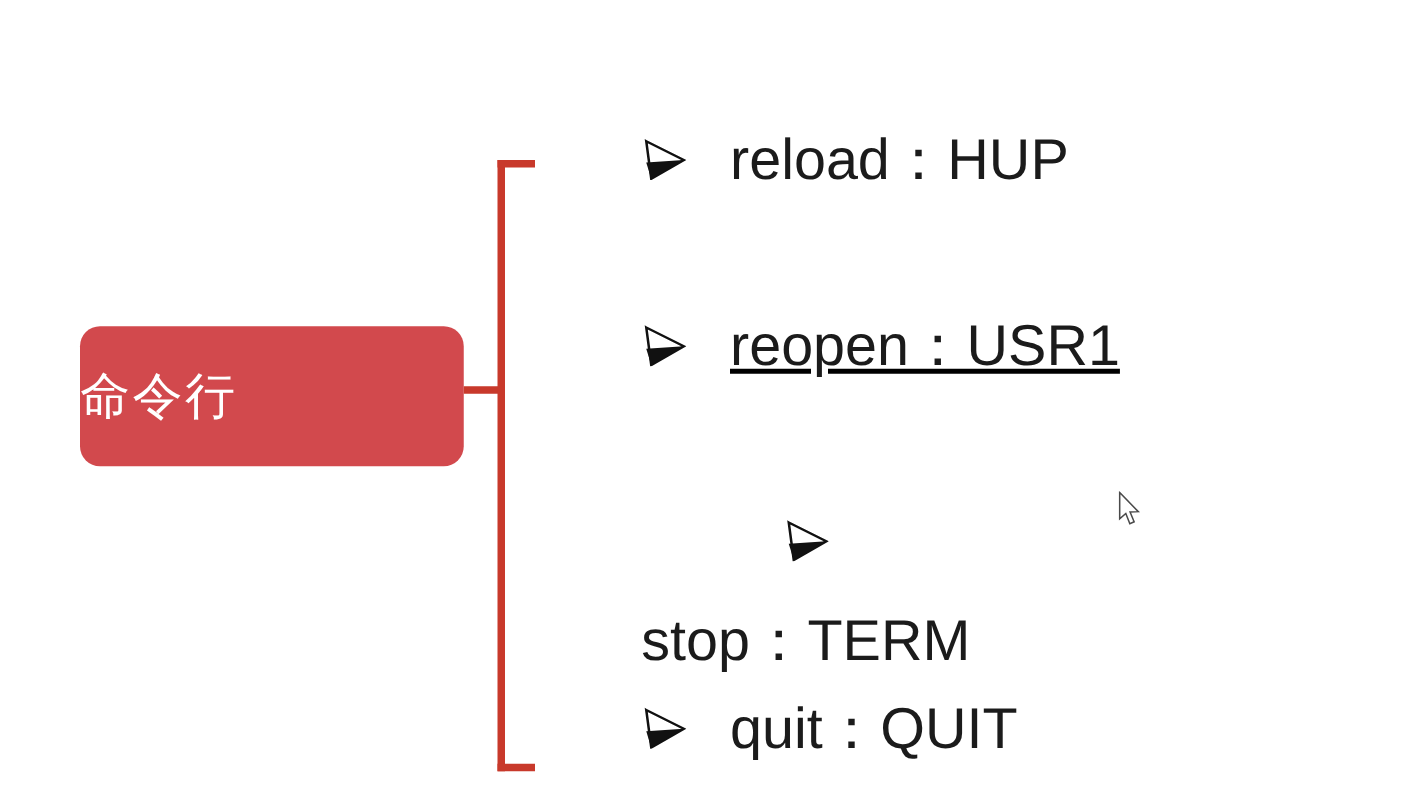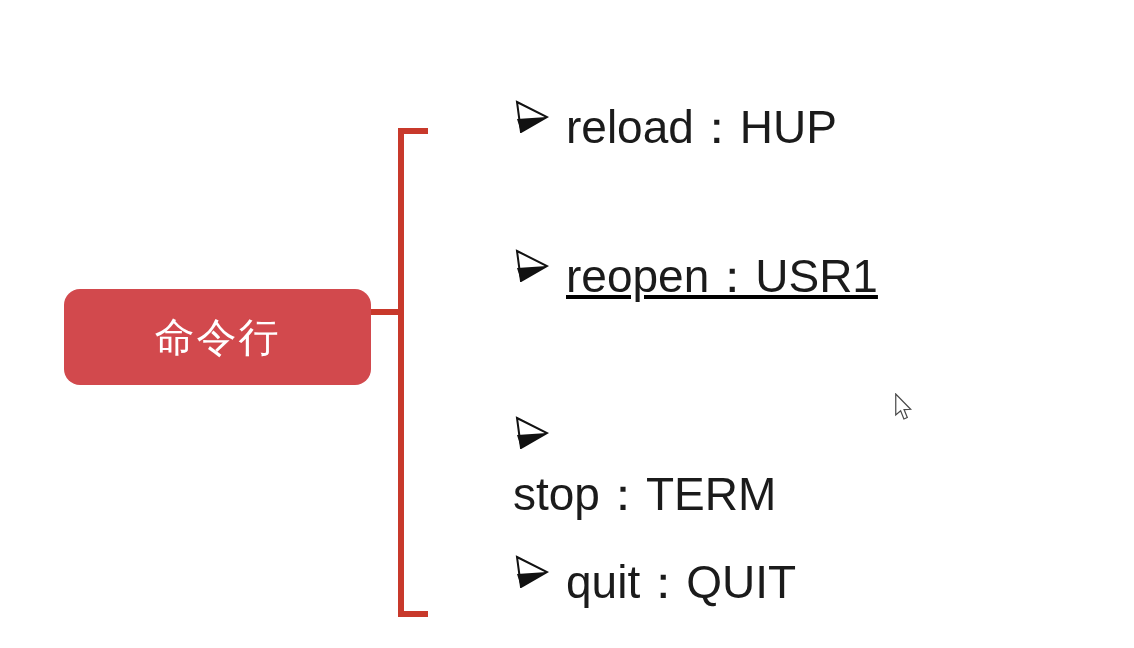--- a/index.html
+++ b/index.html
@@ -14,27 +14,26 @@
     height: 648px;
     background: #ffffff;
     overflow: hidden;
   }
   
   .topic-box {
     position: absolute;
     left: 64px;
     top: 261px;
     width: 307px;
-    height: 96px;
+    height: 112px;
     background: #d2494d;
     border-radius: 16px;
     display: flex;
     align-items: center;
-    justify-content: center;
-    margin-top: 28px;
+    justify-content: flex-start;
   }
   .topic-box .topic-label {
     color: #ffffff;
     font-size: 40px;
     letter-spacing: 2px;
     line-height: 1;
     white-space: nowrap;
   }
   
   .line {
@@ -64,22 +63,22 @@
     top: 611px;
     width: 30px;
     height: 6px;
   }
   
   .item {
     position: absolute;
     left: 513px;
     height: 56px;
     display: flex;
-    align-items: flex-start;
-    gap: 17px;
+    align-items: center;
+    gap: 35px;
   }
   .item-1 { top: 99px; }
   .item-2 { top: 248px; text-decoration: underline; }
   .item-3 { top: 415px; flex-direction: column; }
   .item-4 { top: 544px; margin-top: 10px; }
   .bullet {
     display: inline-flex;
     width: 36px;
     height: 34px;
     flex: 0 0 auto;

